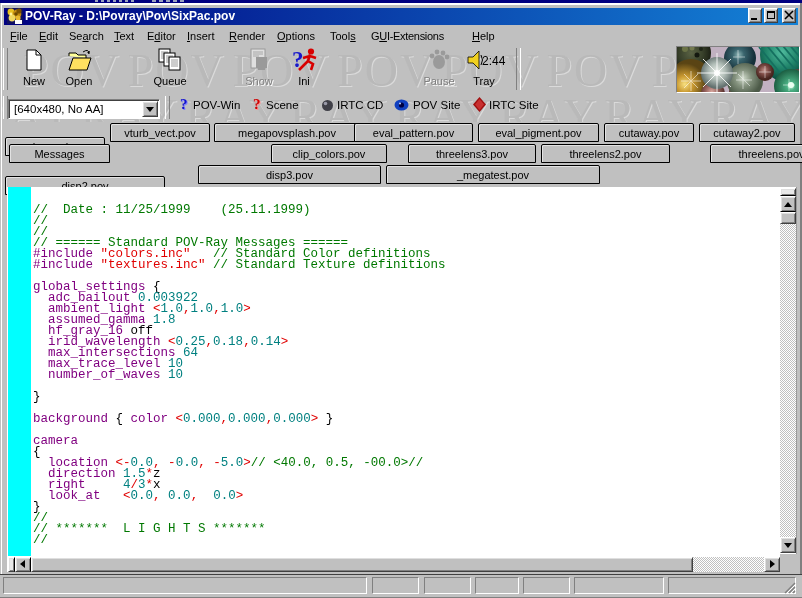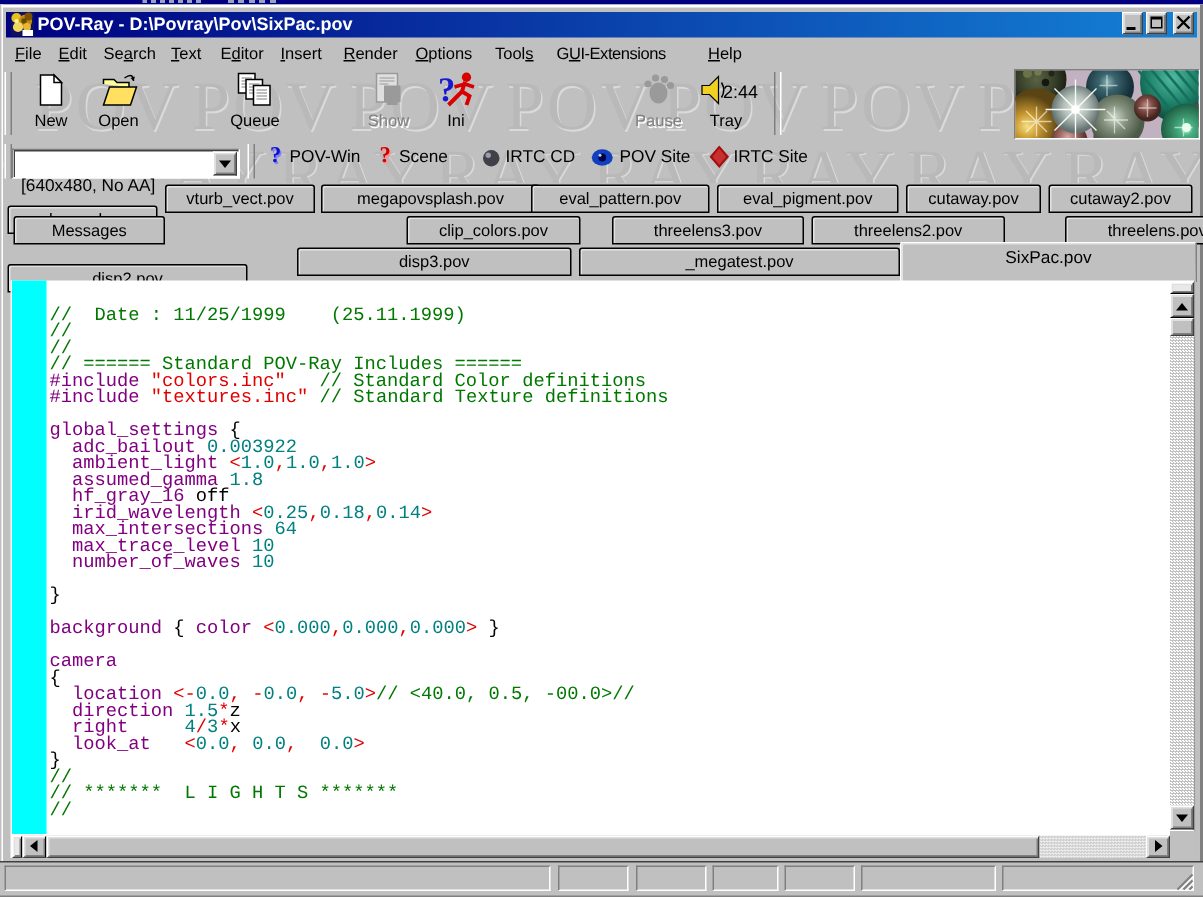--- a/index.html
+++ b/index.html
@@ -225,21 +225,21 @@
 </g>
 <circle cx="40" cy="26" r="3" fill="#ffffff" opacity="0.9"></circle>
 <circle cx="114" cy="38" r="3" fill="#e8fff0"></circle>
 </svg></div>
 
 <div id="tb2" class="ab" style="left:2px;top:93px;width:798px;height:29px;overflow:hidden">
 <div class="wm" style="left:-26px;top:0px;font-size:46px;letter-spacing:2px;word-spacing:-6px">RAY RAY RAY RAY RAY RAY RAY RAY</div>
 </div>
 <div class="ab" style="left:3px;top:96px;width:3px;height:23px;border-left:1px solid #fff;border-right:1px solid #808080"></div>
 <div id="combo" class="ab" style="left:8px;top:99px;width:152px;height:20px;background:#fff;border:1px solid;border-color:#808080 #fff #fff #808080;box-shadow:inset 1px 1px 0 #404040;box-sizing:border-box">
-<div class="ab" style="left:5px;top:18px;font-size:11.5px;color:#000">[640x480, No AA]</div>
+<div class="ab" style="left:5px;top:3px;font-size:11.5px;color:#000">[640x480, No AA]</div>
 <div class="ab raised" style="right:1px;top:1px;width:16px;height:16px;box-sizing:border-box"></div>
 <div class="ab" style="right:5px;top:7px;width:0;height:0;border:4px solid transparent;border-top:5px solid #000;border-bottom:none"></div>
 </div>
 <div class="ab" style="left:165px;top:96px;width:3px;height:23px;border-left:1px solid #fff;border-right:1px solid #808080"></div>
 <div id="tb2btns" class="ab" style="left:0;top:93px;width:802px;height:29px;font-size:11.5px">
 <span class="ab" style="left:180px;top:3px;font-family:'Liberation Serif',serif;font-weight:bold;font-size:15px;color:#1010d0;text-shadow:1px 1px 0 #8080ff">?</span>
 <span class="ab" style="left:193px;top:6px">POV-Win</span>
 <span class="ab" style="left:253px;top:3px;font-family:'Liberation Serif',serif;font-weight:bold;font-size:15px;color:#d00000;text-shadow:1px 1px 0 #ff9090">?</span>
 <span class="ab" style="left:266px;top:6px">Scene</span>
 <svg class="ab" style="left:321px;top:6px" width="13" height="13" viewBox="0 0 13 13">
@@ -269,30 +269,29 @@
 <div class="tab" style="left:604px;top:1px;width:90px">cutaway.pov</div>
 <div class="tab" style="left:699px;top:1px;width:96px">cutaway2.pov</div>
 <div class="tab" style="left:9px;top:22px;width:101px">Messages</div>
 <div class="tab" style="left:271px;top:22px;width:116px">clip_colors.pov</div>
 <div class="tab" style="left:408px;top:22px;width:128px">threelens3.pov</div>
 <div class="tab" style="left:541px;top:22px;width:129px">threelens2.pov</div>
 <div class="tab" style="left:710px;top:22px;width:123px">threelens.pov</div>
 <div class="tab" style="left:5px;top:54px;width:160px">disp2.pov</div>
 <div class="tab" style="left:198px;top:43px;width:183px">disp3.pov</div>
 <div class="tab" style="left:386px;top:43px;width:214px">_megatest.pov</div>
-<div class="tab" style="left:600px;top:39px;width:198px;height:27px;border:none;border-left:1px solid #fff;border-top:1px solid #fff;border-right:1px solid #808080;background:#c0c0c0;line-height:21px;font-size:11.5px">SixPac.pov</div>
 </div>
 
 <div id="editor" class="ab" style="left:7px;top:187px;width:790px;height:385px;background:#fff"></div>
 <div class="ab" style="left:796px;top:187px;width:1px;height:385px;background:#9a9a9a"></div>
 <div class="ab" style="left:8px;top:187px;width:23px;height:369px;background:#00ffff"></div>
 <div id="code"><span class="c">//  Date : 11/25/1999    (25.11.1999)</span>
 <span class="c">//</span>
 <span class="c">//</span>
-<span class="c">// ====== Standard POV-Ray Includes ======</span>
+<span class="c">// ====== Standard POV-Ray Messages ======</span>
 <span class="k">#include</span> <span class="s">"colors.inc"</span>   <span class="c">// Standard Color definitions</span>
 <span class="k">#include</span> <span class="s">"textures.inc"</span> <span class="c">// Standard Texture definitions</span>
 
 <span class="k">global_settings</span> {
   <span class="k">adc_bailout</span> <span class="n">0.003922</span>
   <span class="k">ambient_light</span> <span class="o">&lt;</span><span class="n">1.0</span><span class="o">,</span><span class="n">1.0</span><span class="o">,</span><span class="n">1.0</span><span class="o">&gt;</span>
   <span class="k">assumed_gamma</span> <span class="n">1.8</span>
   <span class="k">hf_gray_16</span> off
   <span class="k">irid_wavelength</span> <span class="o">&lt;</span><span class="n">0.25</span><span class="o">,</span><span class="n">0.18</span><span class="o">,</span><span class="n">0.14</span><span class="o">&gt;</span>
   <span class="k">max_intersections</span> <span class="n">64</span>

